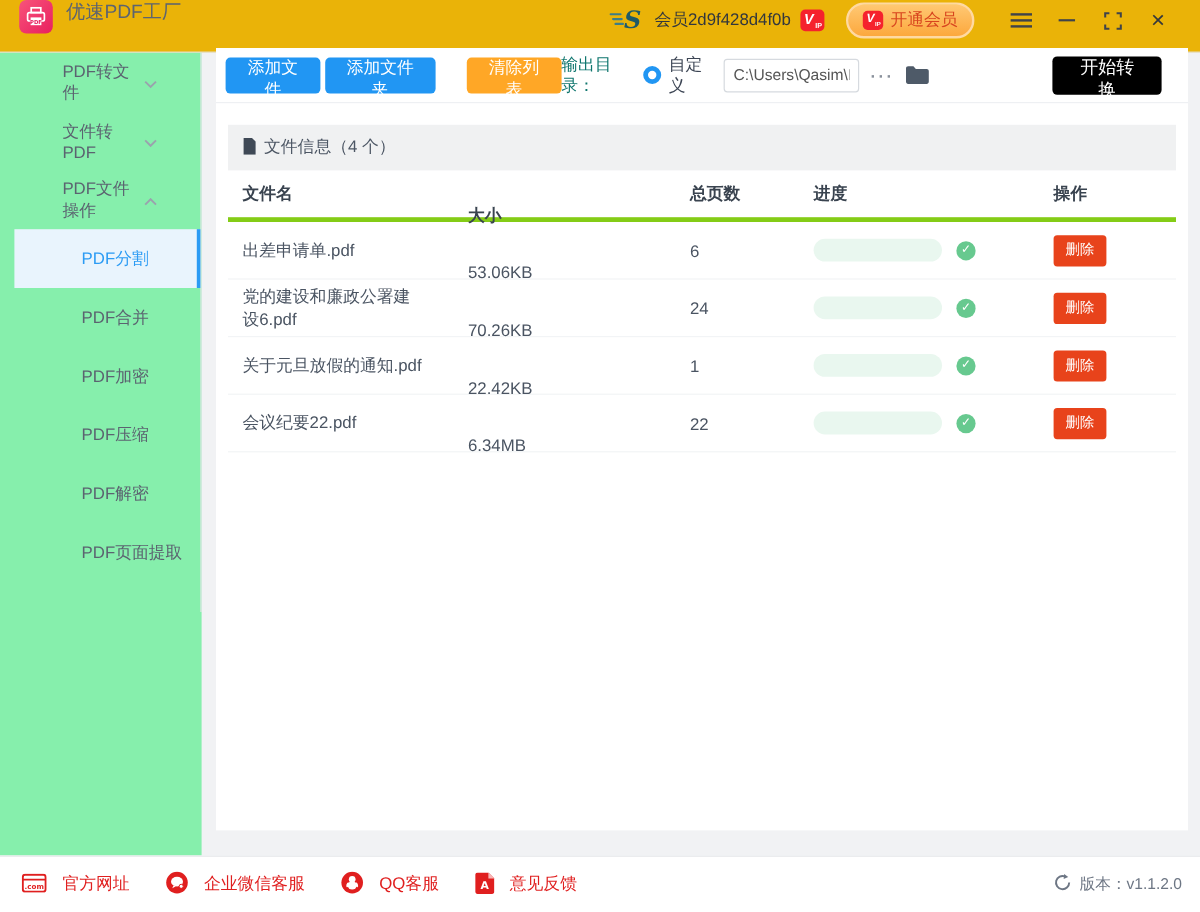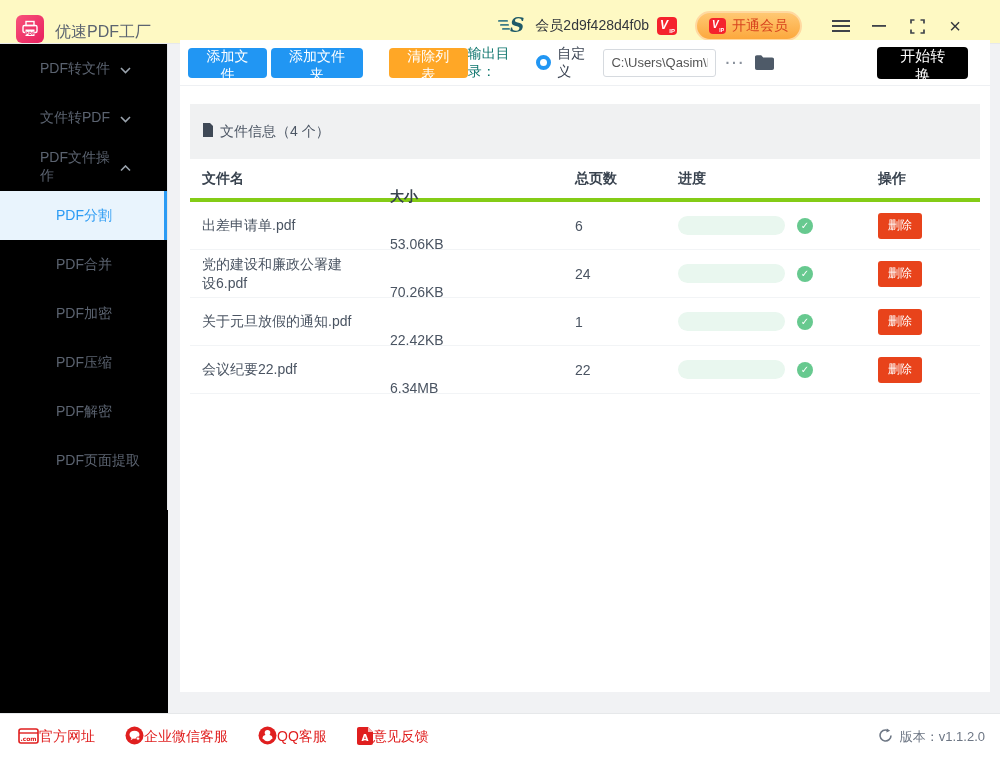--- a/index.html
+++ b/index.html
@@ -3,22 +3,22 @@
 <meta charset="utf-8">
 <style>
   * { margin:0; padding:0; box-sizing:border-box; }
   html,body { width:1000px; height:760px; }
   body {
     font-family:"Liberation Sans","DejaVu Sans",sans-serif;
     background:#f1f2f4; overflow:hidden; position:relative;
     color:#4a5462; font-size:14px;
   }
   
-  .titlebar { height:44px; background:#fef9c3; border-bottom:1px solid #e7e9ec;
-    display:flex; align-items:flex-end; padding:0 26px 0 16px; }
+  .titlebar { height:44px; background:#eab308; border-bottom:1px solid #e7e9ec;
+    display:flex; align-items:flex-start; padding:0 16px 0 16px; }
   .logo { width:28px; height:28px; border-radius:6px;
     background:linear-gradient(135deg,#f8537a,#e81f5f);
     display:flex; align-items:center; justify-content:center; flex:0 0 auto; }
   .app-title { font-size:16px; color:#5c6470; margin-left:11px; }
   .tb-right { margin-left:auto; display:flex; align-items:center; }
   .member { display:flex; align-items:center; gap:8px; margin-right:18px; }
   .member-name { color:#33373d; font-size:14px; }
   .vipbadge { width:20px; height:18px; border-radius:4px; background:#f5222d; color:#fff;
     position:relative; display:inline-block; flex:0 0 auto; }
   .vipbadge .v { position:absolute; left:3px; top:1px; font-size:12px; font-weight:bold; font-style:italic;}
@@ -27,21 +27,21 @@
   .vipbadge.small .v { font-size:10px; top:1px; }
   .vipbadge.small .ip { font-size:5px; }
   .cta { height:30px; border-radius:15px; border:2px solid #ffd9a1;
     background:linear-gradient(180deg,#ffc873,#fca83d);
     display:flex; align-items:center; gap:6px; padding:0 12px; cursor:pointer;
     color:#d8451f; font-size:14px; margin-right:20px; }
   .winbtn { width:38px; height:34px; display:flex; align-items:center; justify-content:center;
     color:#3f434a; background:none; border:none; cursor:pointer; }
   .winbtn.close { font-size:20px; color:#33373d; }
   
-  .sidebar { position:absolute; top:44px; left:0; bottom:47px; width:168px; background:#000000; }
+  .sidebar { position:absolute; top:44px; left:0; bottom:47px; width:168px; background:#86efac;padding-left:12px; }
   .menu { border-right:1px solid #e4e7ea; padding-bottom:25px; }
   .mi { height:49px; display:flex; align-items:center; justify-content:space-between;
     padding:0 36px 0 40px; color:#5b6370; cursor:pointer; }
   .smi { height:49px; display:flex; align-items:center; padding-left:56px;
     color:#5b6370; cursor:pointer; position:relative; }
   .smi.active { background:#e9f4fd; color:#2b9bf4; }
   .smi.active::after { content:""; position:absolute; right:0; top:0; bottom:0; width:3px; background:#2b9bf4; }
   
   .content { position:absolute; left:180px; top:40px; width:810px; height:652px; background:#fff; }
   .toolbar { height:46px; display:flex; align-items:center; padding-left:4px;
@@ -56,42 +56,42 @@
     background:#fff; margin:0 6px 0 10px; cursor:pointer; flex:0 0 auto; }
   .custom-lab { color:#3c4554; }
   .path-input { width:113px; height:28px; border:1px solid #d6dadf; border-radius:3px;
     margin-left:11px; padding:0 7px; font-size:13px; color:#555; font-family:inherit;
     white-space:nowrap; overflow:hidden; }
   .dots { color:#8a919c; font-weight:bold; letter-spacing:2px; font-size:14px;
     margin:0 9px 0 9px; background:none; border:none; cursor:pointer; }
   .folder-btn { background:none; border:none; cursor:pointer; display:flex; }
   .btn-start { background:#000000; height:32px; font-size:15px; padding:0 17px;
     margin-left:102px; margin-right:22px; }
-  .info-bar { margin:18px 10px 0; height:55px; background:#f0f1f2;
+  .info-bar { margin:18px 10px 0; height:38px; background:#f0f1f2;
     display:flex; align-items:center; gap:6px; padding-left:12px;
     color:#4c5664; font-size:14px; }
   .table { margin:0 10px; }
   .thead { display:flex; align-items:center; height:43px; border-bottom:4px solid #84cc16;
     font-weight:700; color:#39434f; }
   .trow { display:flex; align-items:center; height:48px; border-bottom:1px solid #f2f4f6; }
   .c-name { width:200px; padding-left:12px; padding-right:38px; line-height:19px; }
   .c-size { width:185px;margin-top:36px; }
   .c-pages { width:103px; }
   .c-prog { width:200px; display:flex; align-items:center; }
   .c-act { flex:1; }
   .ptrack { width:107px; height:19px; border-radius:10px; background:#e9f7ef; overflow:hidden; }
   .pfill { height:100%; border-radius:10px; background:#2ebf6c; }
   .pcheck { width:16px; height:16px; border-radius:50%; background:#67c98f; color:#fff;
     font-size:10px; display:flex; align-items:center; justify-content:center; margin-left:12px; }
   .btn-del { background:#e8431b; height:26px; font-size:12px; padding:0 10px; border-radius:3px; }
   
   .footer { position:absolute; left:0; right:0; bottom:0; height:47px; background:#fff;
     border-top:1px solid #e6e8ea; display:flex; align-items:center;
     padding:0 15px 0 18px; gap:30px; }
-  .flink { display:flex; align-items:center; gap:0; color:#e01f1f; cursor:pointer; font-size:14px; }
+  .flink { display:flex; align-items:center; gap:13px; color:#e01f1f; cursor:pointer; font-size:14px; }
   .version { margin-left:auto; display:flex; align-items:center; gap:7px;
     color:#6d7684; font-size:13px; }
 </style>
 </head>
 <body>
 
 <header class="titlebar">
   <span class="logo">
     <svg width="18" height="18" viewBox="0 0 18 18">
       <rect x="5" y="1.5" width="8" height="4" fill="none" stroke="#fff" stroke-width="1.4"></rect>

